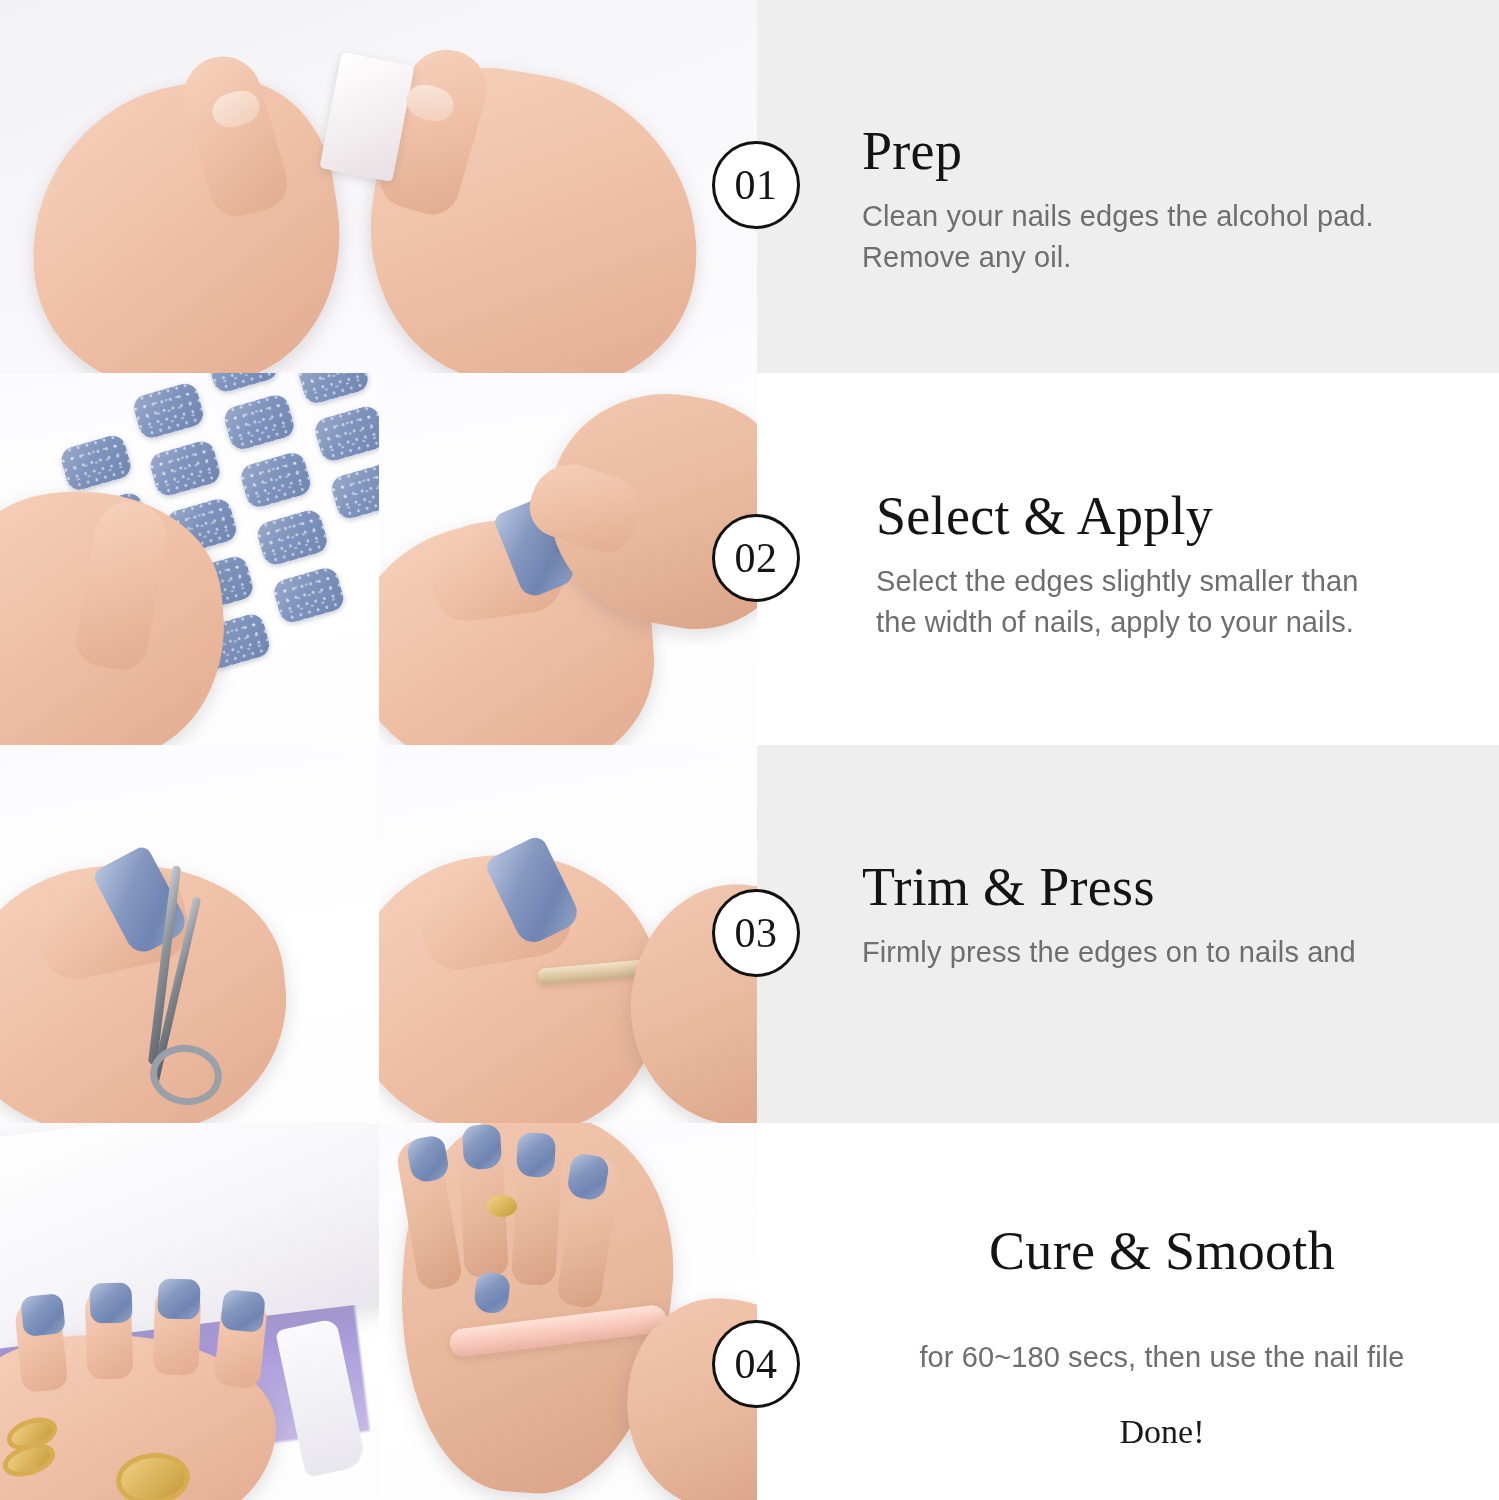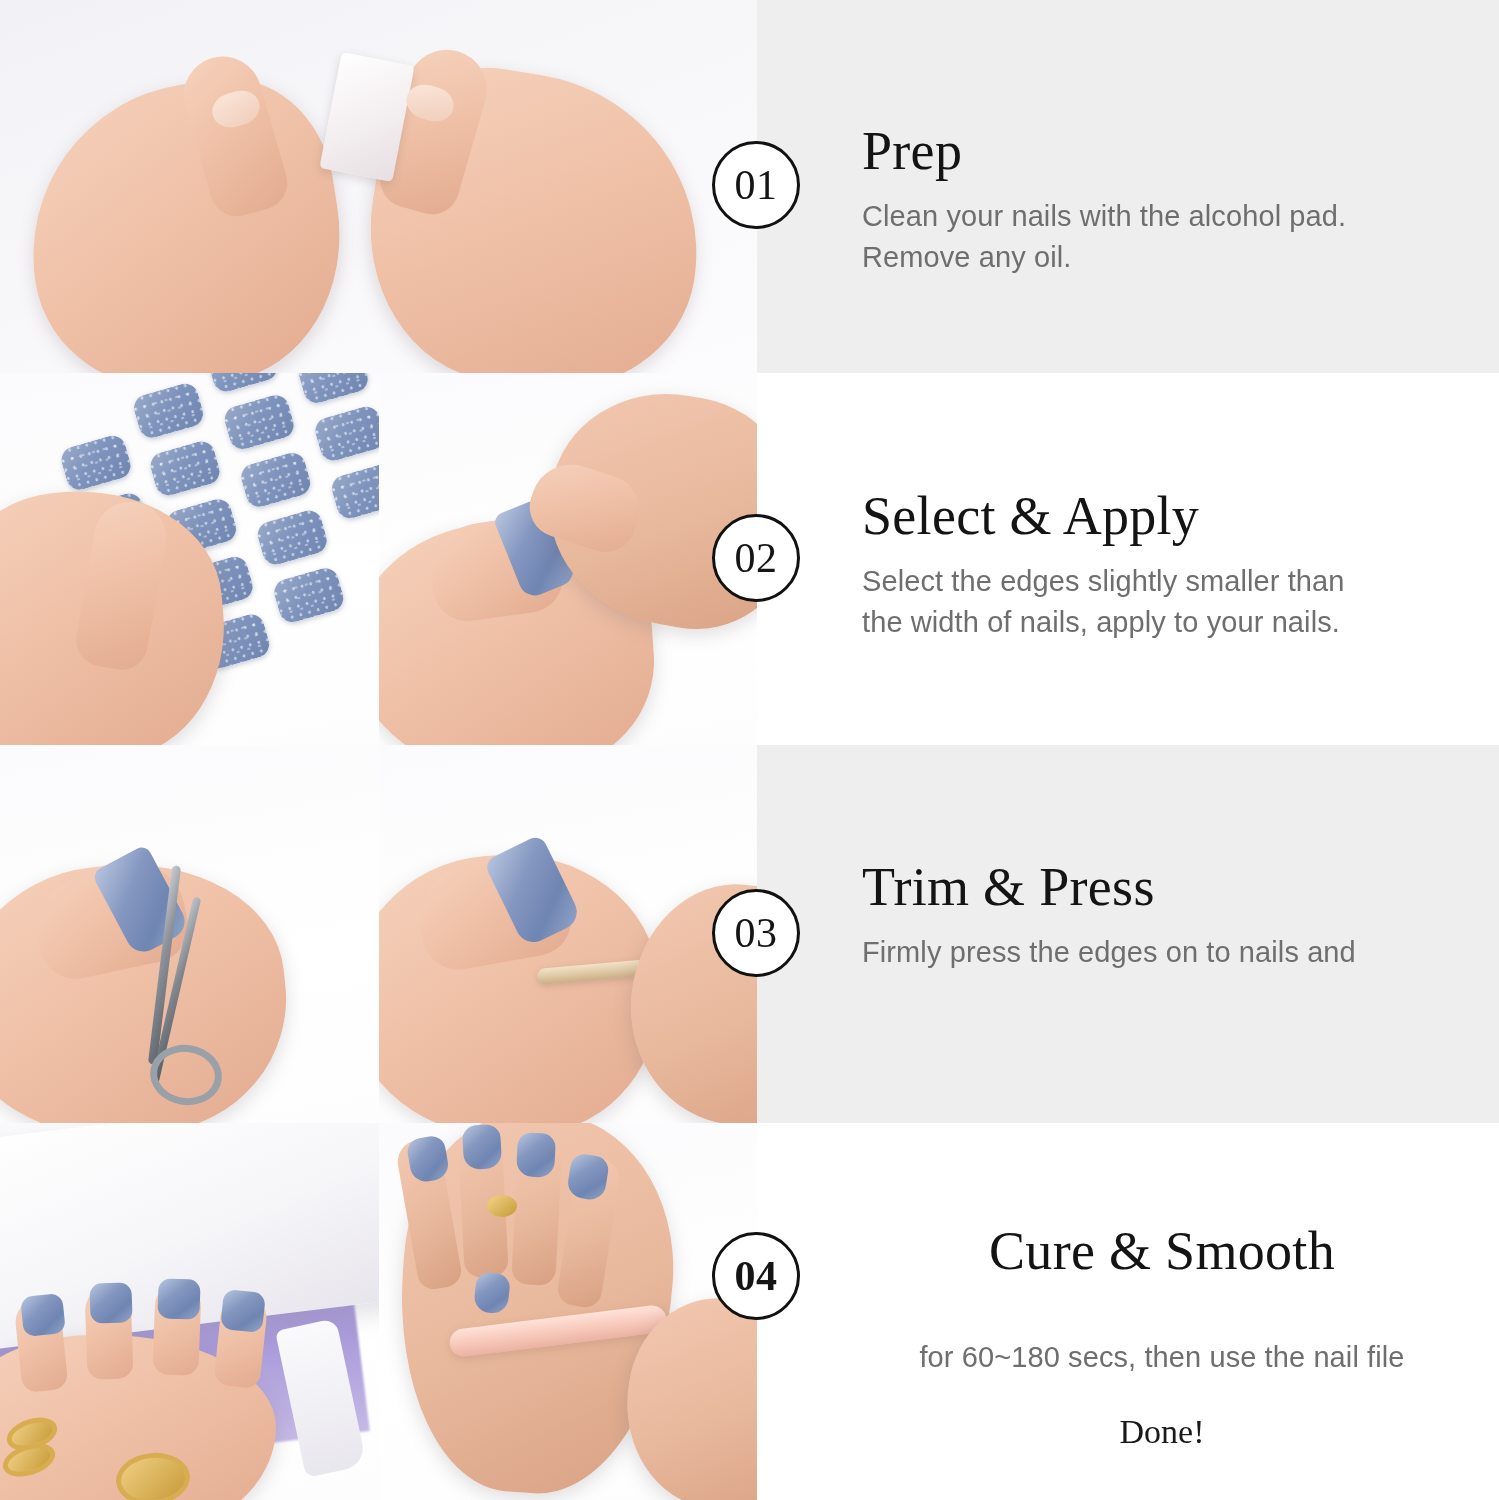--- a/index.html
+++ b/index.html
@@ -26,26 +26,26 @@
 
   
   .badge{position:absolute;width:88px;height:88px;border-radius:50%;
     background:#ffffff;border:3px solid #111111;box-sizing:border-box;
     display:flex;align-items:center;justify-content:center;z-index:40;
     font-family:"Liberation Serif",serif;font-size:42px;color:#151515;letter-spacing:.5px;}
 
   .badge-1{left:712px;top:141px;}
   .badge-2{left:712px;top:514px;}
   .badge-3{left:712px;top:889px;}
-  .badge-4{left:712px;top:1232px;font-weight:bold;}
+  .badge-4{left:712px;top:1320px;}
 
   
   .txt{position:absolute;left:105px;width:600px;}
   .t1{top:122px;}
-  .t2{top:485px;}
+  .t2{top:485px;margin-left:14px;}
   .t3{top:860px;}
   .t4{top:1225px;text-align:center;}
 
   .step-title{font-family:"Liberation Serif",serif;font-size:54px;line-height:1.08;
     color:#141414;margin:0 0 16px 0;font-weight:400;letter-spacing:.3px;}
   .step-body{font-family:"Liberation Sans",sans-serif;font-size:29px;line-height:1.42;
     color:#6e6e6e;margin:0;letter-spacing:.1px;}
   .step-done{font-family:"Liberation Serif",serif;font-size:34px;color:#1a1a1a;
     margin:34px 0 0 0;}
 
@@ -269,21 +269,21 @@
   <div class="badge badge-3">
     <span>03</span>
   </div>
   <div class="badge badge-4">
     <span>04</span>
   </div>
 
   <div class="txt t1" style="position:absolute;left:862px;top:122px">
     <h2 class="step-title">Prep</h2>
     <p class="step-body">
-      <span>Clean your nails with the alcohol pad.</span><br>
+      <span>Clean your nails edges the alcohol pad.</span><br>
       <span>Remove any oil.</span>
     </p>
   </div>
 
   <div class="txt t2" style="position:absolute;left:862px;top:487px">
     <h2 class="step-title">Select &amp; Apply</h2>
     <p class="step-body">
       <span>Select the edges slightly smaller than</span><br>
       <span>the width of nails, apply to your nails.</span>
     </p>

